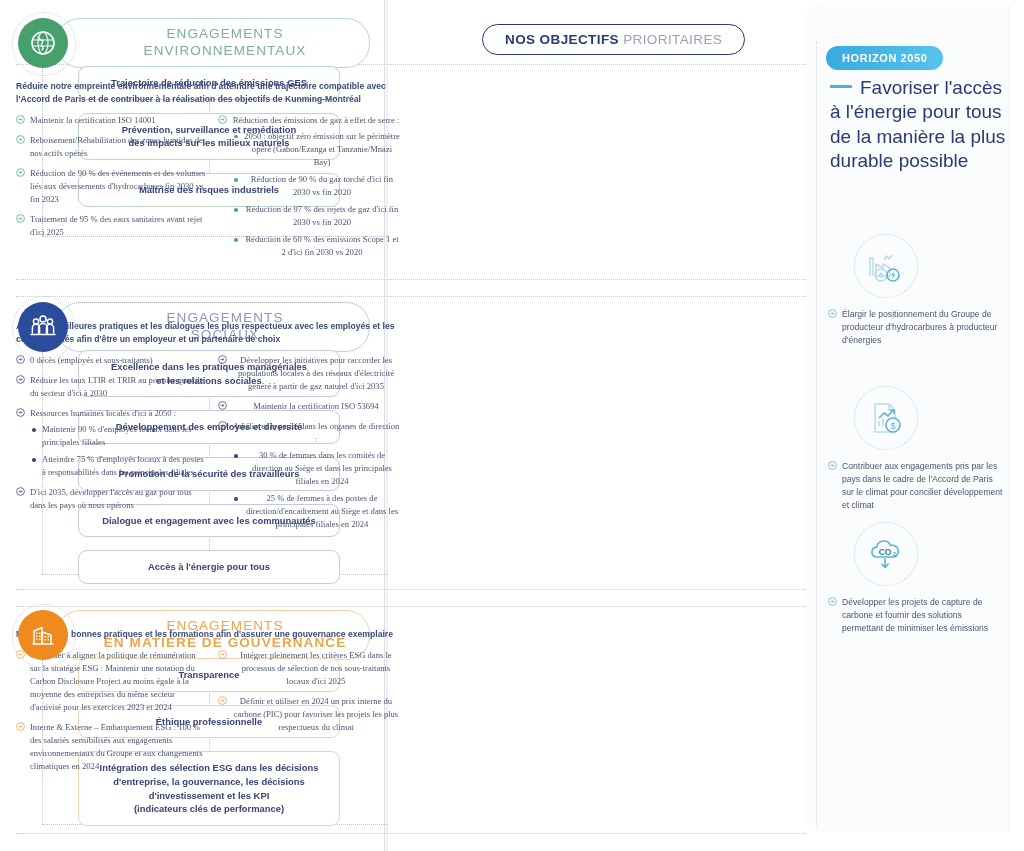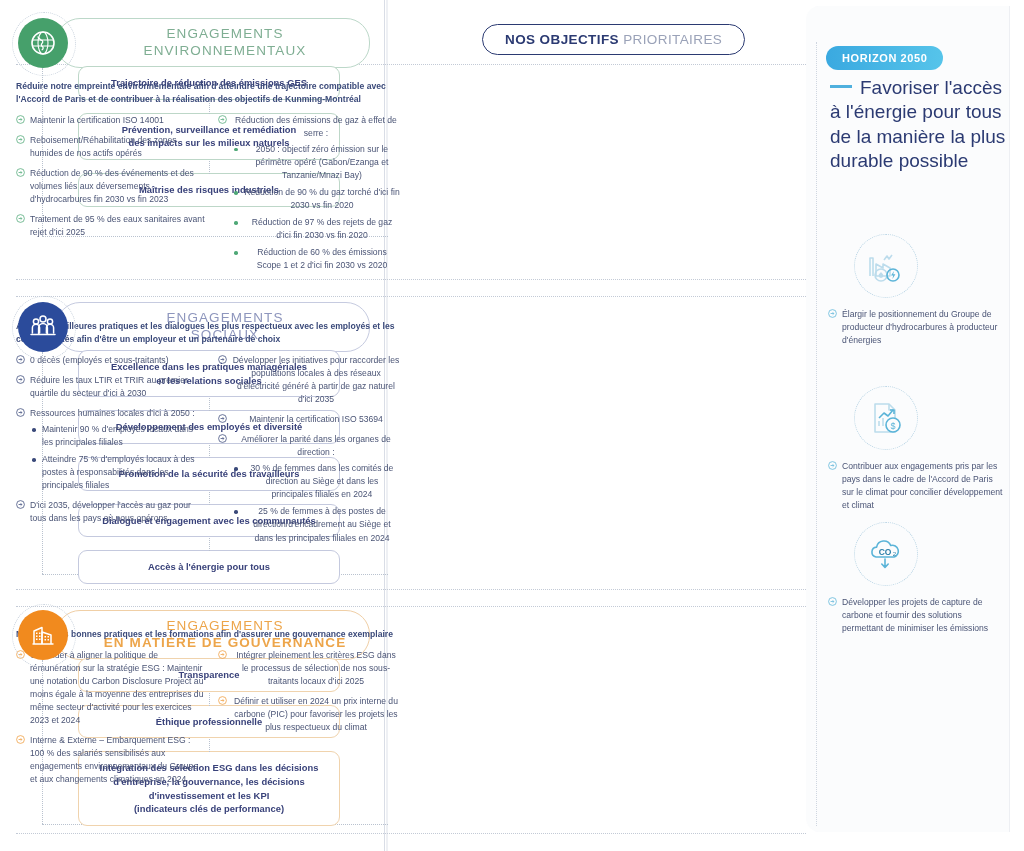--- a/index.html
+++ b/index.html
@@ -95,21 +95,21 @@
   .obj-pill .grey{color:#9aa2b8;font-weight:400;}
 
   .mid-sec{position:absolute;left:16px;width:384px;}
   .mid-sec .intro{
     font-size:8.6px;font-weight:700;line-height:1.5;color:#3b4a7a;margin-bottom:8px;
   }
   .cols{display:flex;gap:12px;}
   .colA{width:190px;}
   .colB{width:182px;text-align:center;}
 
-  ul.lst{list-style:none;margin:0;padding:0;}
+  ul.lst{list-style:none;margin:0;padding:0;font-family:Liberation Serif, serif;}
   ul.lst > li{
     position:relative;padding-left:14px;margin-bottom:7px;
     font-size:8.6px;line-height:1.52;color:#4a5475;
   }
   ul.lst > li > .ico{
     position:absolute;left:0;top:1px;width:9px;height:9px;
   }
   ul.sub{list-style:none;margin:3px 0 0 0;padding:0;}
   ul.sub > li{
     position:relative;padding-left:12px;margin-bottom:4px;

